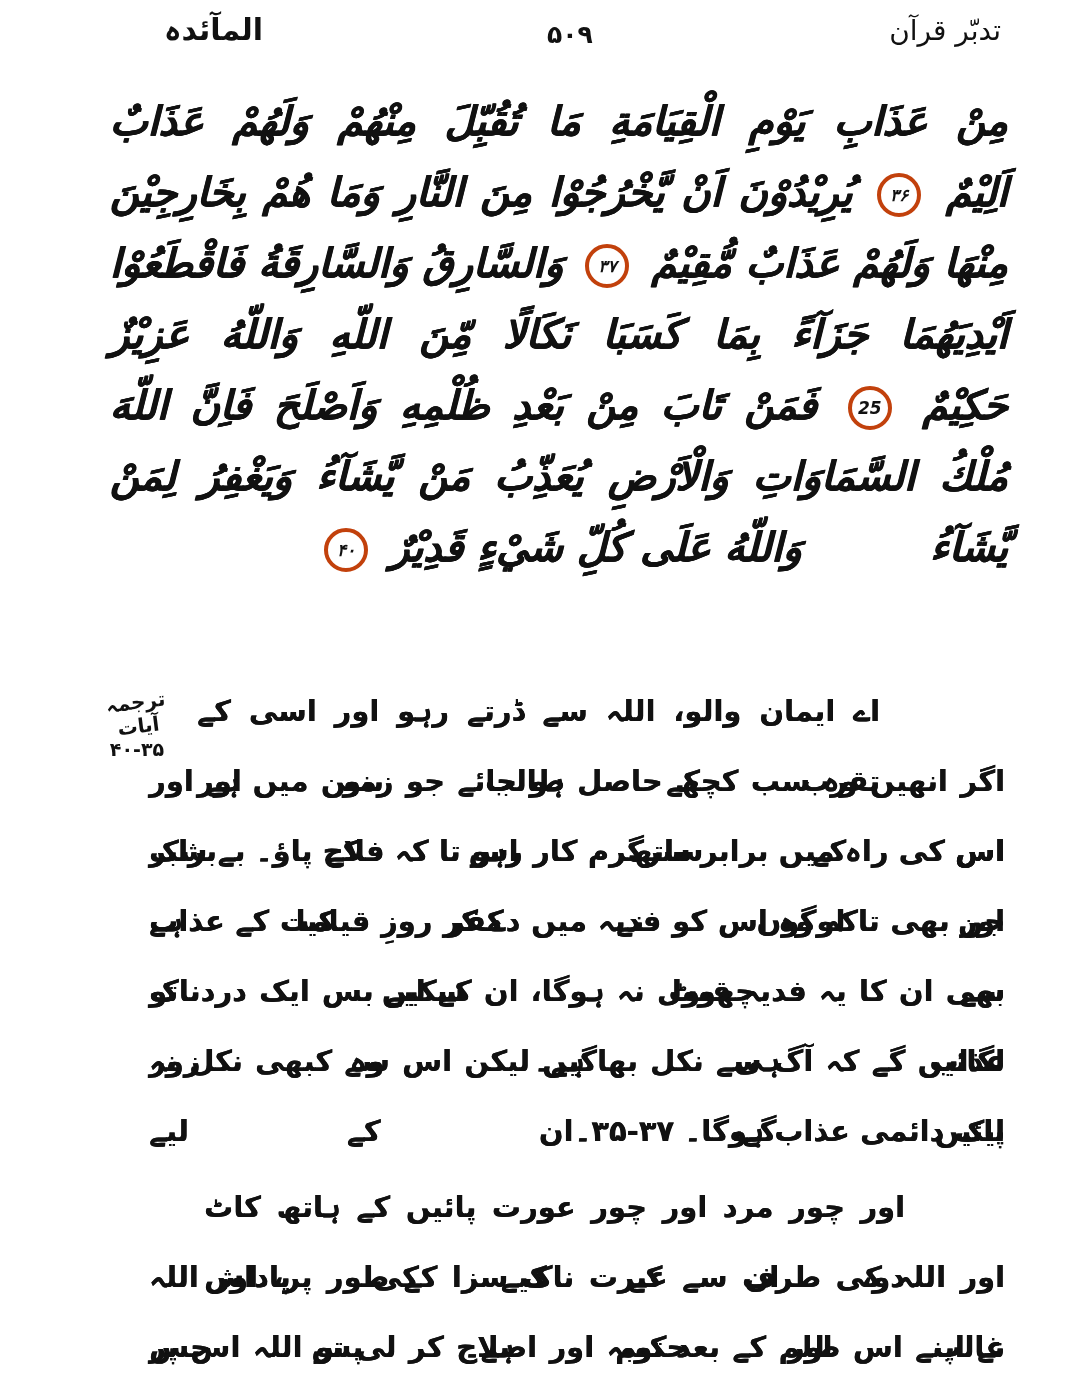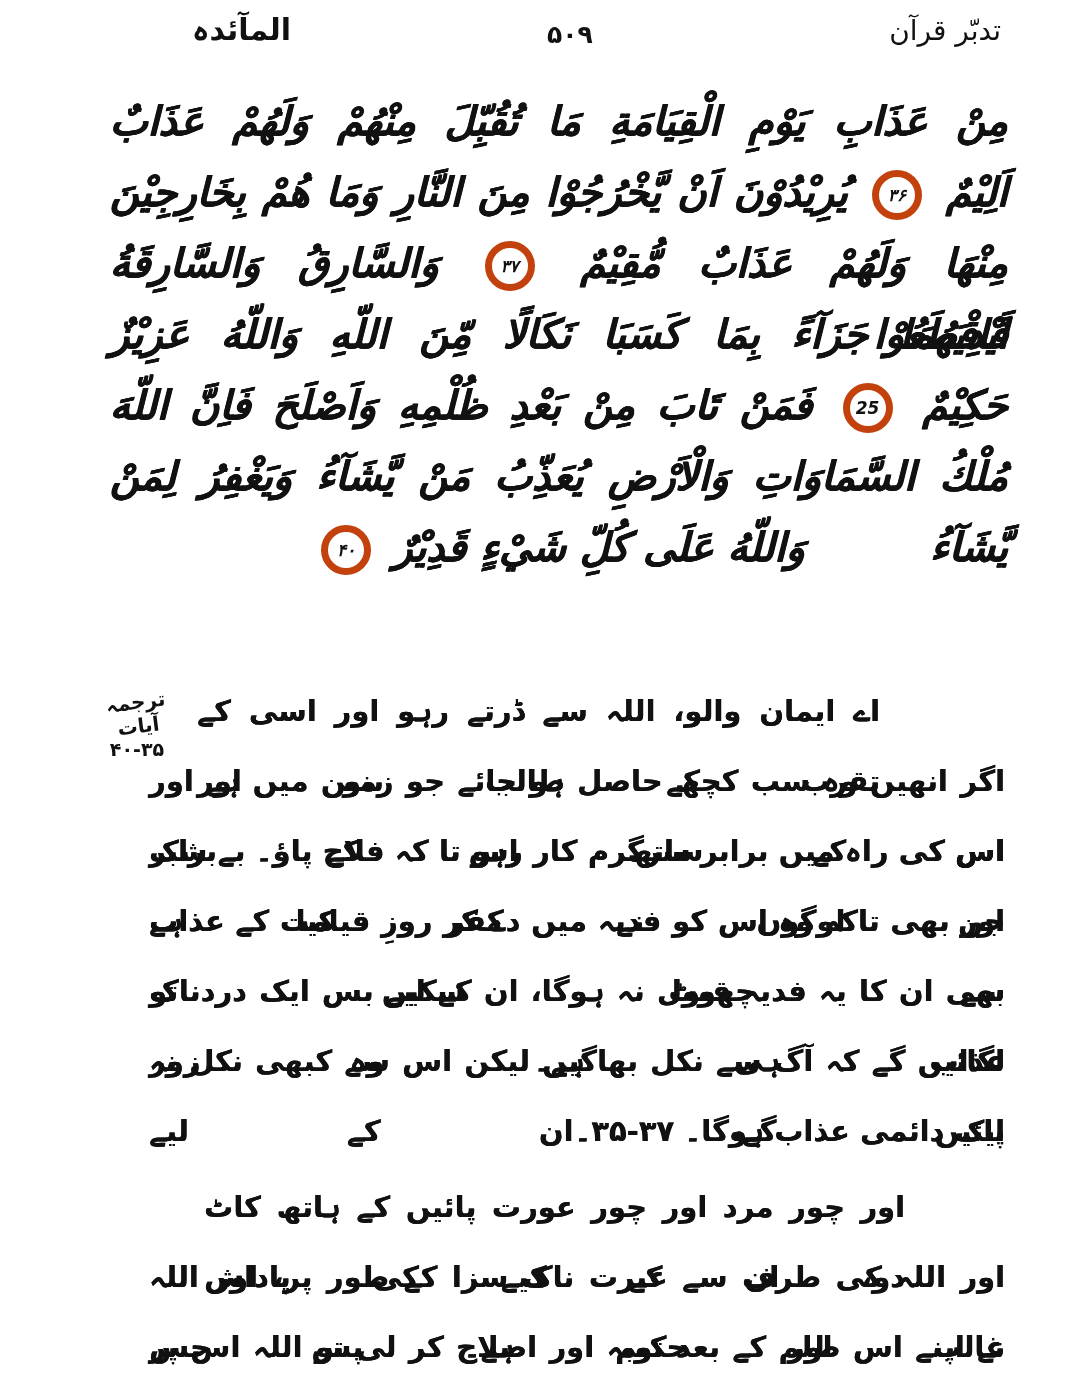--- a/index.html
+++ b/index.html
@@ -2,35 +2,35 @@
 <html lang="ur" dir="rtl"><head>
 <meta charset="utf-8">
 <style>
   html,body{margin:0;padding:0;background:#d9d9d9;}
   .page{
     position:relative;width:1071px;height:1386px;margin:0 auto;
     background:#ffffff;color:#111;overflow:hidden;
     font-family:"DejaVu Sans",sans-serif;
   }
   
-  .hdr-surah{position:absolute;top:12px;left:192px;font-size:30px;font-weight:bold;direction:rtl;}
+  .hdr-surah{position:absolute;top:12px;left:164px;font-size:30px;font-weight:bold;direction:rtl;}
   .hdr-pagenum{position:absolute;top:20px;left:547px;font-size:25px;font-weight:bold;letter-spacing:2px;}
   .hdr-book{position:absolute;top:14px;right:70px;font-size:28px;font-weight:normal;direction:rtl;}
   
   .quran{position:absolute;top:86px;right:63px;width:898px;direction:rtl;}
   .qline{
     font-size:40px;font-weight:bold;line-height:71px;height:71px;
     text-align:justify;text-align-last:justify;
     text-shadow:0.4px 0 0 currentColor,-0.4px 0 0 currentColor;
     font-style:italic;
   }
   .qline.center{text-align:center;text-align-last:center;}
   .ayah-badge{
     display:inline-flex;align-items:center;justify-content:center;
-    width:36px;height:36px;border:7px solid #c2410c;border-radius:50%;
+    width:36px;height:36px;border:4px solid #c2410c;border-radius:50%;
     font-size:17px;font-weight:bold;vertical-align:middle;margin:0 8px;
     text-shadow:none;line-height:1;
   }
   
   .margin-note{position:absolute;top:690px;left:84px;width:106px;direction:rtl;text-align:center;font-weight:bold;}
   .margin-note .lbl{display:block;font-size:20px;transform:rotate(-7deg);}
   .margin-note .rng{display:block;font-size:19px;}
   
   .urdu{position:absolute;top:676px;right:66px;width:856px;direction:rtl;}
   .uline{

